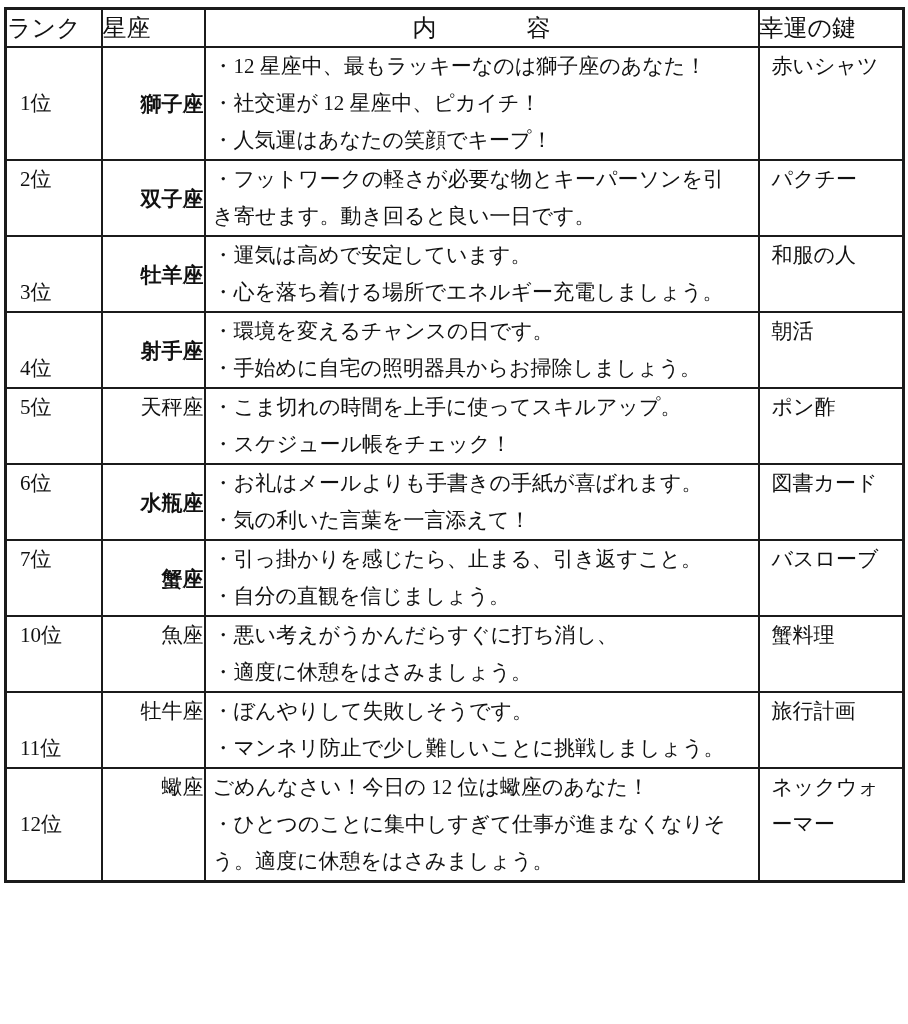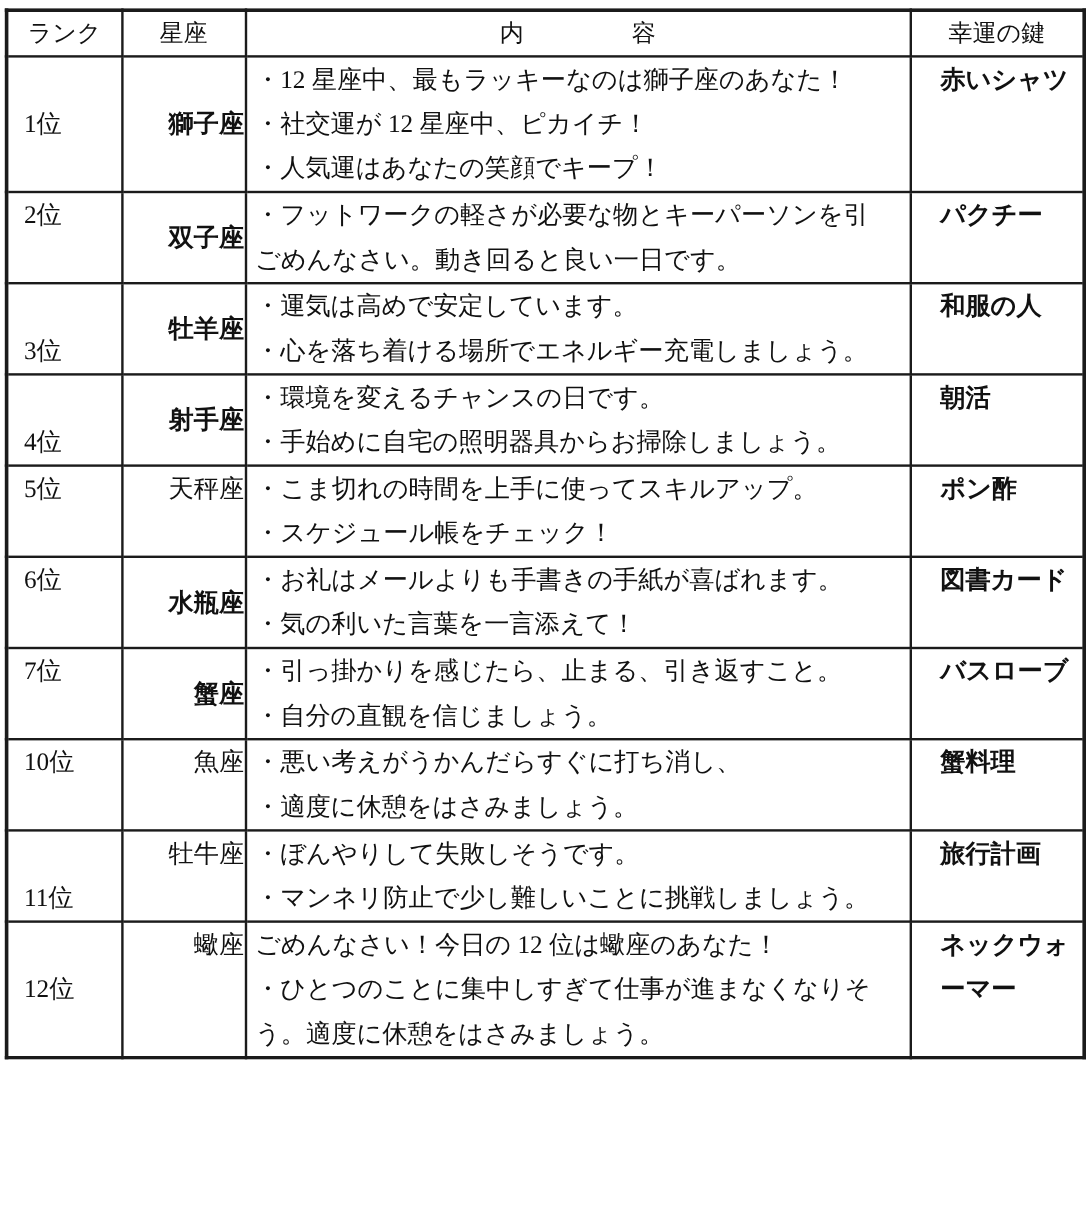--- a/index.html
+++ b/index.html
@@ -17,24 +17,24 @@
     color: #111111;
     background: #ffffff;
   }
   .doc-table td, .doc-table th {
     border: 2px solid #1b1b1b;
     overflow: hidden;
   }
   .doc-table { border: 3px solid #1b1b1b; }
   th {
     font-weight: normal;
-    font-size: 20px;
+    font-size: 24px;
     height: 36px;
     line-height: 34px;
-    text-align: center;
+    text-align: left;
     padding: 0;
     vertical-align: middle;
   }
   .content-header-inner {
     display: flex;
     justify-content: center;
     gap: 90px;
   }
   td {
     font-size: 21px;
@@ -47,21 +47,21 @@
   td.v-bottom { vertical-align: bottom; }
   .rank-cell  { padding-left: 13px; }
   .sign-cell  { padding-left: 13px; text-align: right; }
   .sign-bold  {
     font-family: "Liberation Sans", "DejaVu Sans", sans-serif;
     font-weight: bold;
     font-size: 21px;
   }
   .content-cell { padding: 0 6px 0 7px; }
   .content-line { white-space: nowrap; }
-  .lucky-cell { padding: 0 4px 0 24px; font-weight: bold; }
+  .lucky-cell { padding: 0 4px 0 12px; }
   .lucky-line { white-space: nowrap; }
 </style>
 </head>
 <body>
 
 <table class="doc-table">
   <colgroup>
     <col style="width:96px">
     <col style="width:103px">
     <col style="width:554px">
@@ -91,21 +91,21 @@
         </td>
     <td class="lucky-cell">
           <div class="lucky-line">赤いシャツ</div>
         </td>
   </tr>
       <tr>
     <td class="rank-cell v-top">2位</td>
     <td class="sign-cell v-middle sign-bold">双子座</td>
     <td class="content-cell">
           <div class="content-line">・フットワークの軽さが必要な物とキーパーソンを引</div>
-          <div class="content-line">ごめんなさい。動き回ると良い一日です。</div>
+          <div class="content-line">き寄せます。動き回ると良い一日です。</div>
         </td>
     <td class="lucky-cell">
           <div class="lucky-line">パクチー</div>
         </td>
   </tr>
       <tr>
     <td class="rank-cell v-bottom">3位</td>
     <td class="sign-cell v-middle sign-bold">牡羊座</td>
     <td class="content-cell">
           <div class="content-line">・運気は高めで安定しています。</div>

